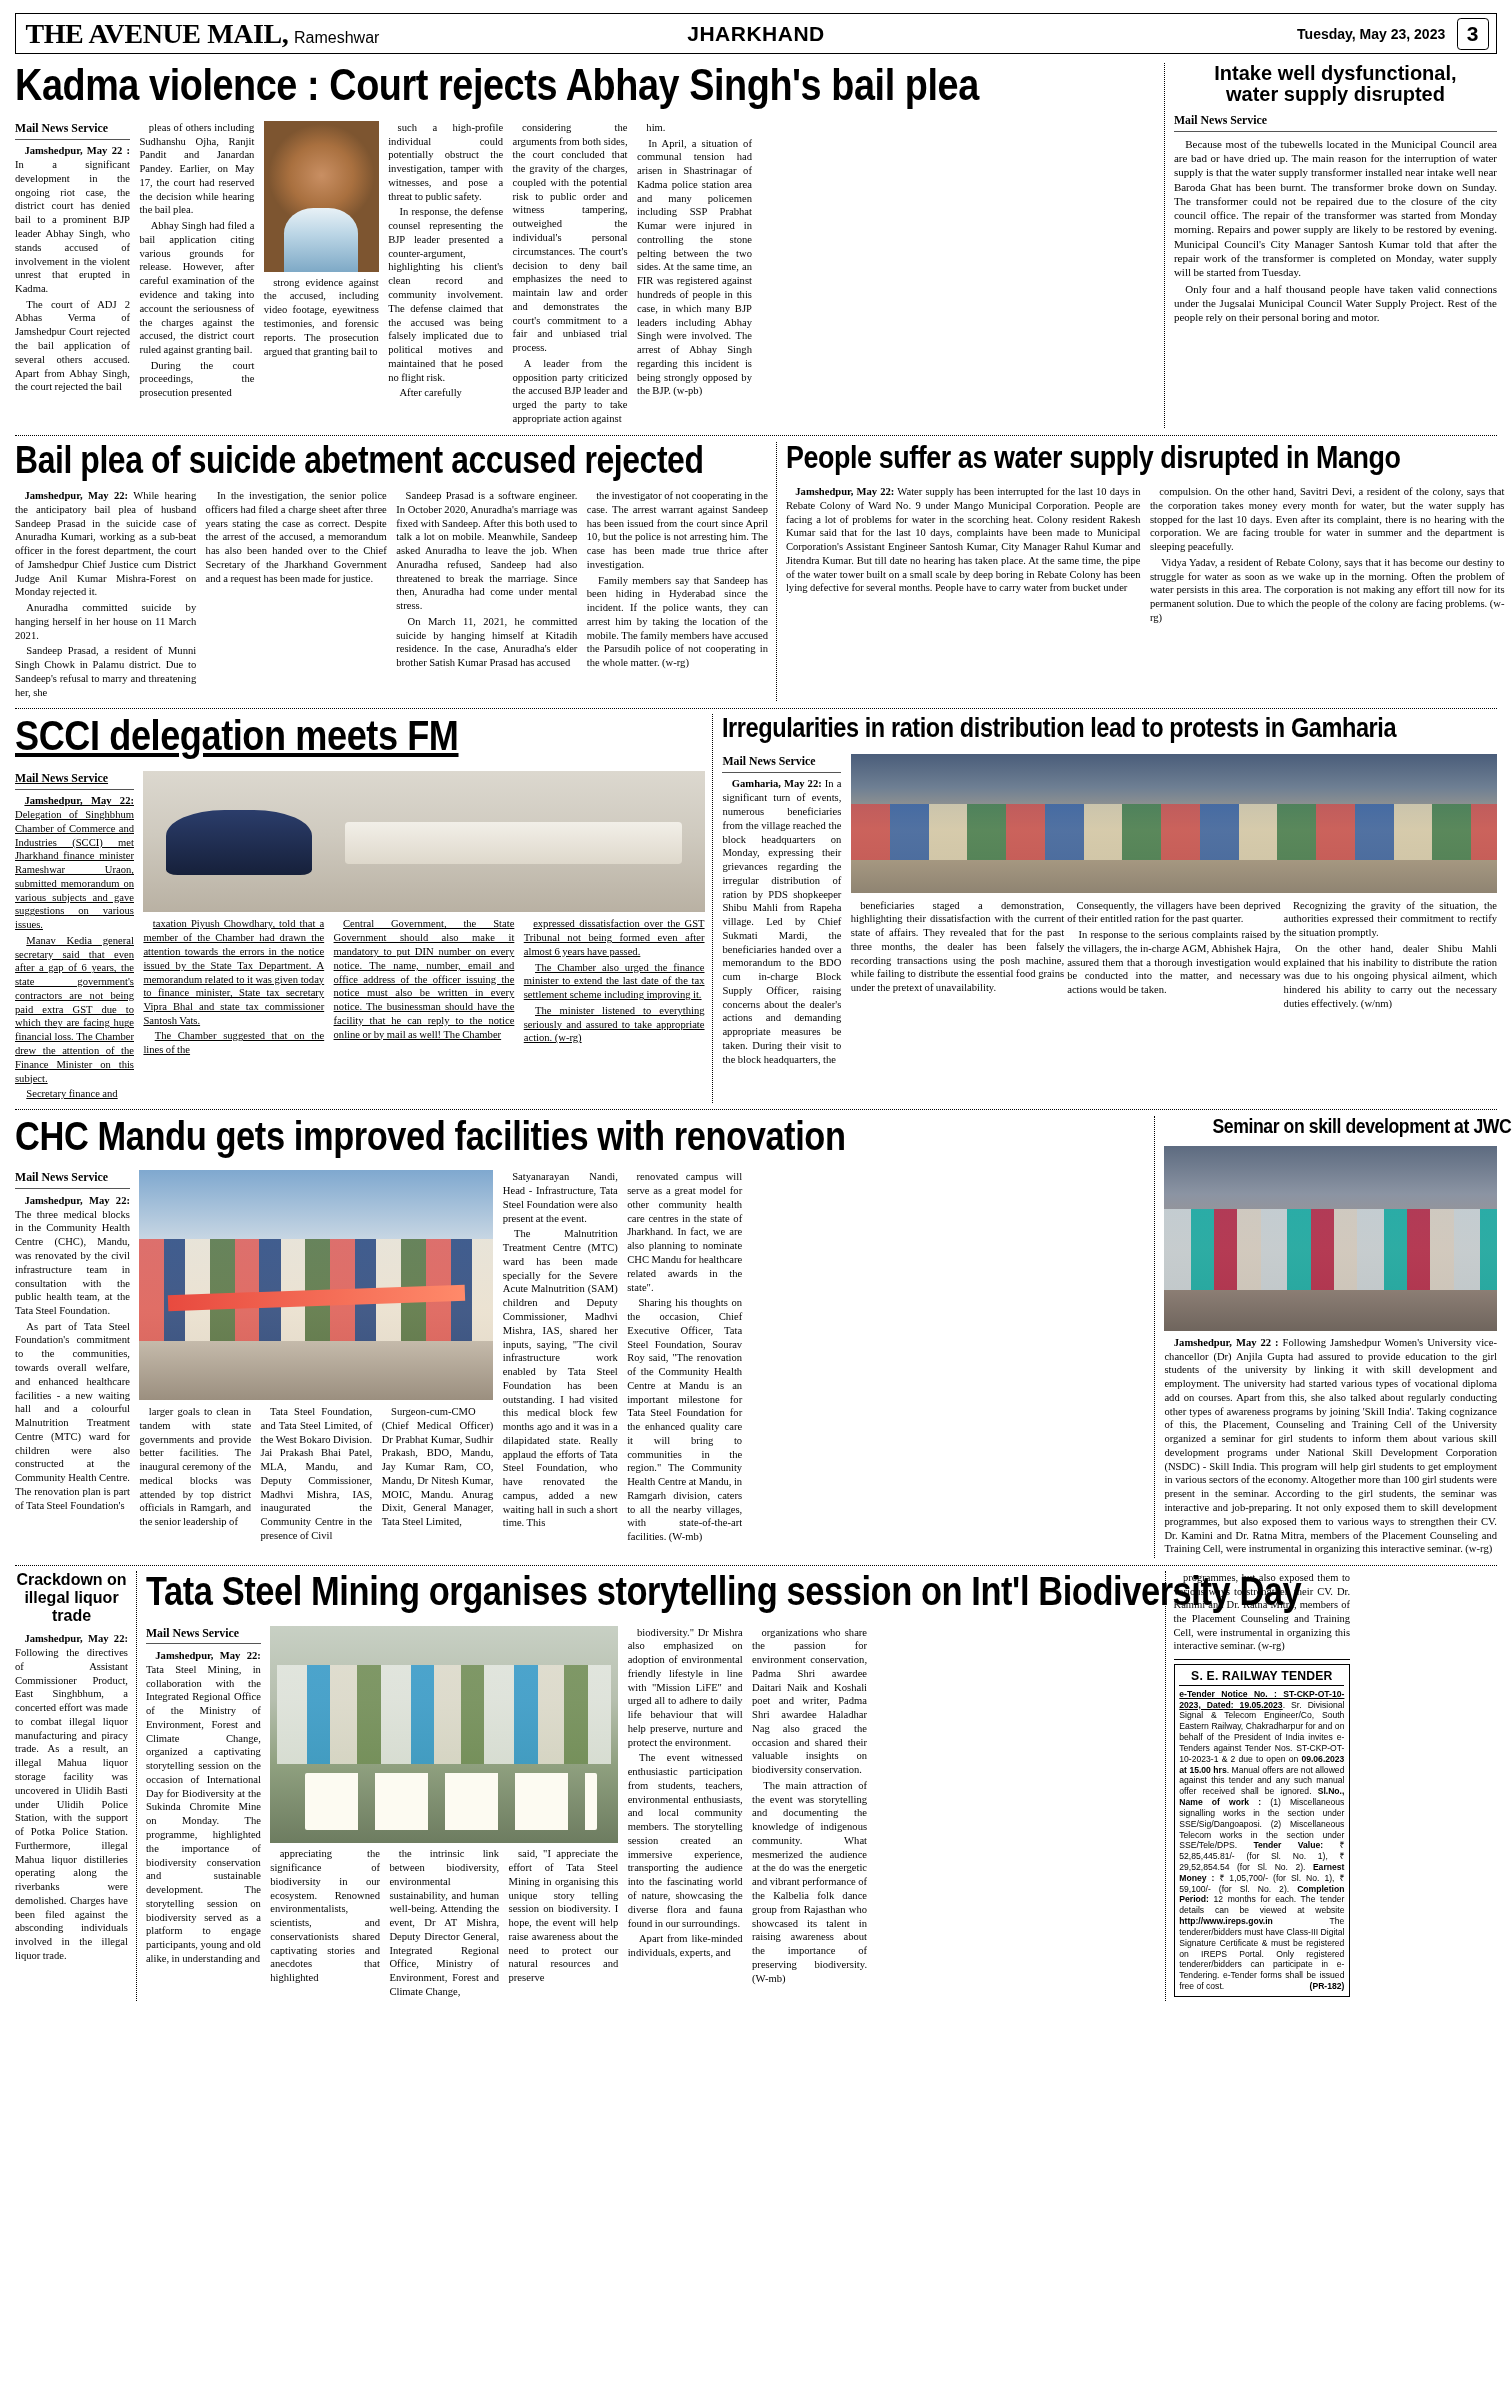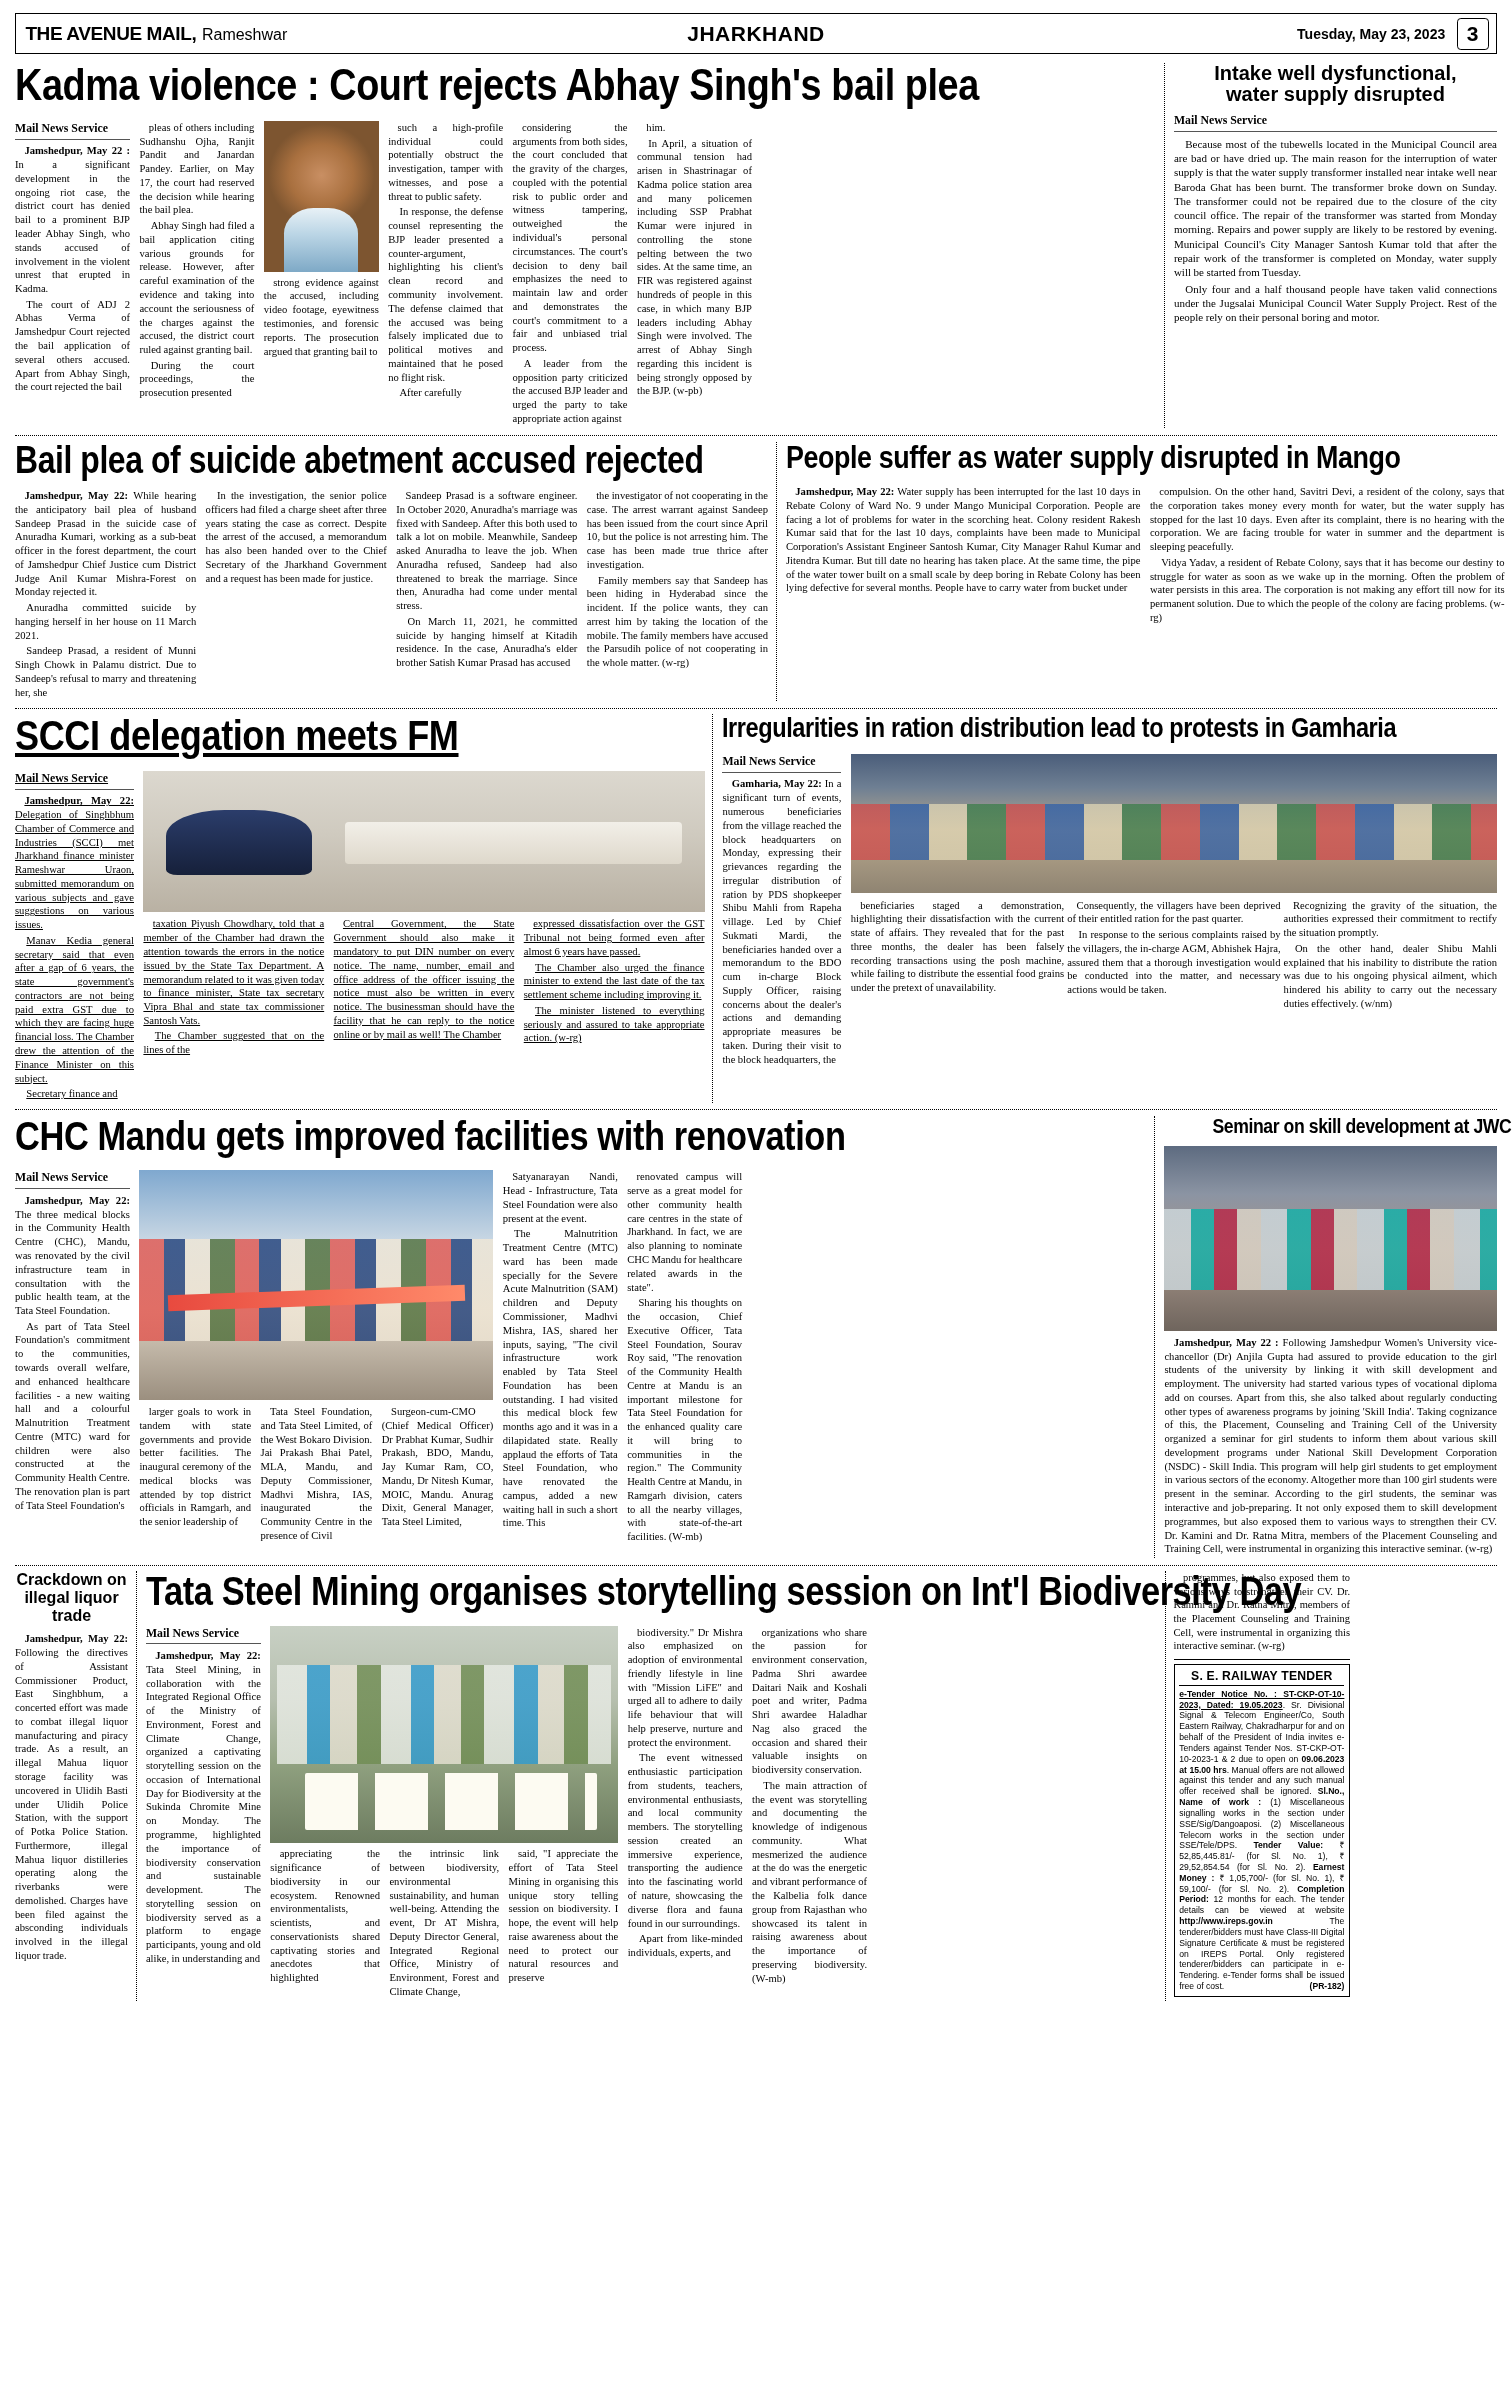--- a/index.html
+++ b/index.html
@@ -12,21 +12,21 @@
     overflow:hidden;
   }
   .page { width:1512px; height:2402px; padding:13px 15px 7.5px 15px; position:relative; }
 
   
   .masthead{
     border:1.9px solid #000; height:41px; display:flex; align-items:center;
     padding:0 7.5px 0 9.4px; position:relative;
   }
   .mh-left{ display:flex; align-items:baseline; gap:5.6px; }
-  .mh-title{ font-family:Liberation Sans, sans-serif; font-weight:bold; font-size:19px; letter-spacing:-0.4px;text-align:right; }
+  .mh-title{ font-family:Liberation Serif, serif; font-weight:bold; font-size:28px; letter-spacing:-0.4px;text-align:right; }
   .mh-city{ font-family:"Liberation Sans", sans-serif; font-size:16px; }
   .mh-center{ position:absolute; left:0; right:0; text-align:center;
     font-family:"Liberation Sans", sans-serif; font-weight:bold; font-size:21px; letter-spacing:0.5px; }
   .mh-right{ margin-left:auto; display:flex; align-items:center; gap:11.3px; z-index:2; }
   .mh-date{ font-family:"Liberation Sans", sans-serif; font-weight:bold; font-size:14px; }
   .mh-pageno{ border:0.9px solid #000; border-radius:3.8px; width:32px; height:32px;
     display:flex; align-items:center; justify-content:center;
     font-family:"Liberation Sans", sans-serif; font-weight:bold; font-size:21px; }
 
   
@@ -353,21 +353,21 @@
             <p class="first"><span class="lead">Jamshedpur, May 22:</span><span> The three medical blocks in the Community Health Centre (CHC), Mandu, was renovated by the civil infrastructure team in consultation with the public health team, at the Tata Steel Foundation.</span></p>
             <p>As part of Tata Steel Foundation's commitment to the communities, towards overall welfare, and enhanced healthcare facilities - a new waiting hall and a colourful Malnutrition Treatment Centre (MTC) ward for children were also constructed at the Community Health Centre. The renovation plan is part of Tata Steel Foundation's</p>
           </div>
         </div>
 
         <div class="col" style="flex:0 0 354px;">
           <div class="photo ph-ribbon" style="height:230px; width:100%;"></div>
           <div class="cols" style="margin-top:4.7px; gap:9.4px;">
             <div class="col">
               <div class="body-txt">
-                  <p class="first">larger goals to work in tandem with state governments and provide better facilities. The inaugural ceremony of the medical blocks was attended by top district officials in Ramgarh, and the senior leadership of</p>
+                  <p class="first">larger goals to clean in tandem with state governments and provide better facilities. The inaugural ceremony of the medical blocks was attended by top district officials in Ramgarh, and the senior leadership of</p>
                 </div>
             </div>
             <div class="col">
               <div class="body-txt">
                   <p class="first">Tata Steel Foundation, and Tata Steel Limited, of the West Bokaro Division. Jai Prakash Bhai Patel, MLA, Mandu, and Deputy Commissioner, Madhvi Mishra, IAS, inaugurated the Community Centre in the presence of Civil</p>
                 </div>
             </div>
             <div class="col">
               <div class="body-txt">
                   <p class="first">Surgeon-cum-CMO (Chief Medical Officer) Dr Prabhat Kumar, Sudhir Prakash, BDO, Mandu, Jay Kumar Ram, CO, Mandu, Dr Nitesh Kumar, MOIC, Mandu. Anurag Dixit, General Manager, Tata Steel Limited,</p>

